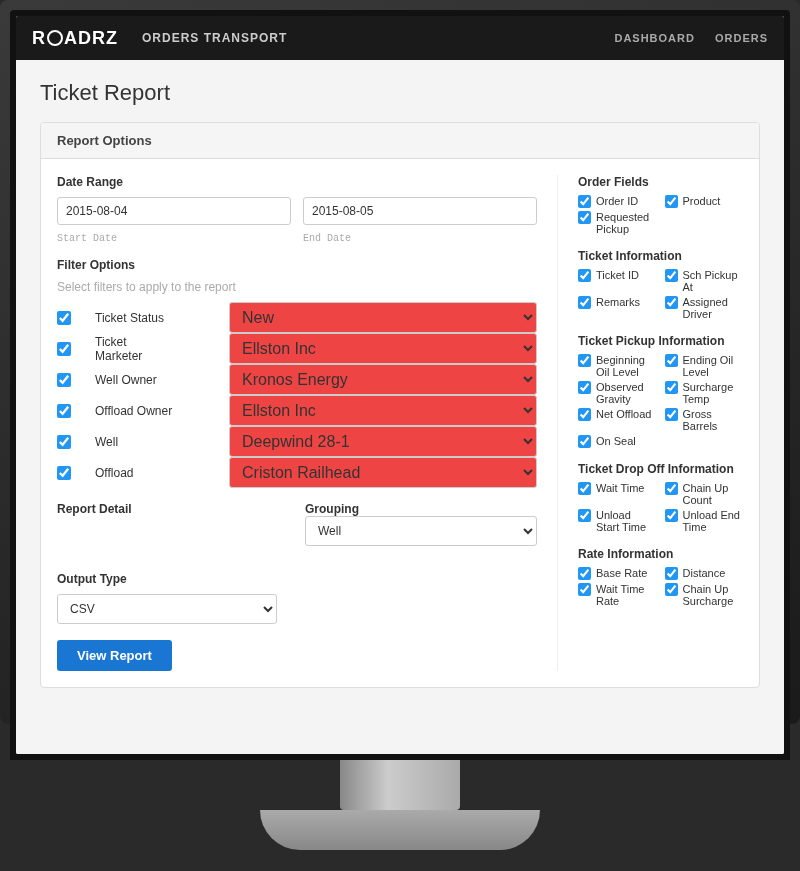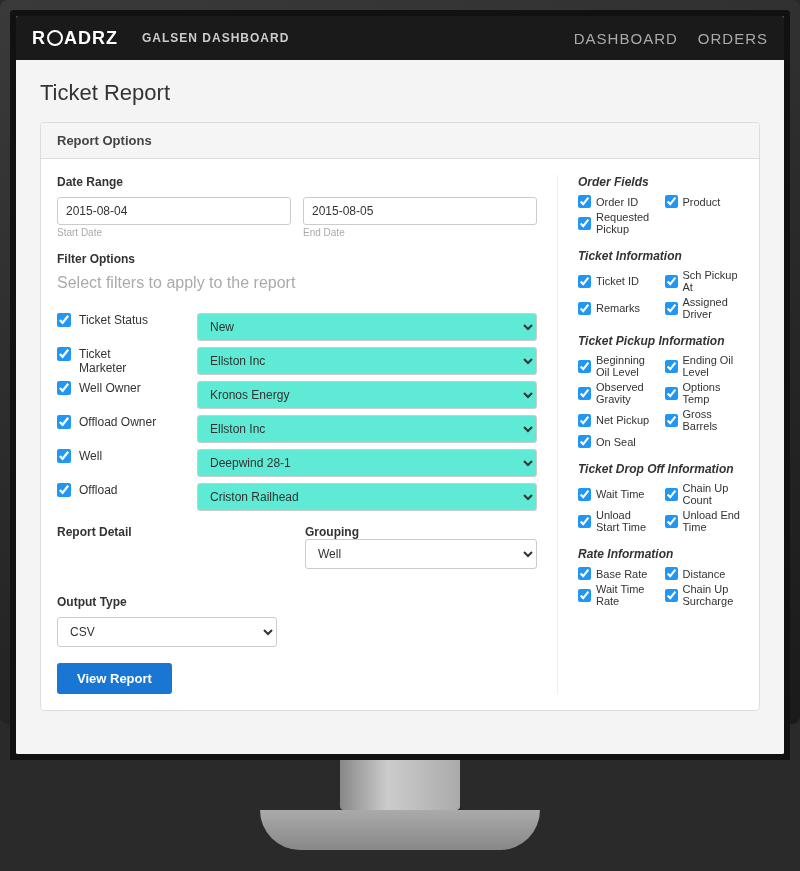--- a/index.html
+++ b/index.html
@@ -102,22 +102,22 @@
       font-weight: bold;
       letter-spacing: 1px;
     }
     .navbar-right {
       margin-left: auto;
       display: flex;
       gap: 20px;
     }
     .navbar-link {
       color: #aaa;
-      font-size: 15px;
-      font-weight: normal;
+      font-size: 11px;
+      font-weight: bold;
       letter-spacing: 1px;
       cursor: pointer;
     }
 
     
     .page-content {
       flex: 1;
       background: #f4f4f4;
       overflow-y: auto;
       padding: 20px 24px;
@@ -184,58 +184,59 @@
       border: 1px solid #ccc;
       border-radius: 3px;
       padding: 6px 8px;
       font-size: 12px;
       color: #333;
       background: white;
     }
     .date-hint {
       font-size: 10px;
       color: #aaa;
-      margin-top: 2px;
+      margin-top: 8px;
+      font-family: Liberation Mono, monospace;
     }
 
     
     .filter-section {
       margin-top: 14px;
     }
     .filter-hint {
-      font-size: 16px;
+      font-size: 12px;
       color: #aaa;
-      margin-bottom: 21px;
+      margin-bottom: 8px;
     }
     .filter-row {
       display: flex;
-      margin-bottom: 6px;
-      gap: 8px;
+      align-items: center;
+      gap: 24px;
     }
     .filter-checkbox {
       width: 14px;
       height: 14px;
       accent-color: #2196F3;
       flex-shrink: 0;
       cursor: pointer;
     }
     .filter-label {
       width: 110px;
       font-size: 12px;
       color: #333;
       flex-shrink: 0;
     }
     .filter-select {
       flex: 1;
       border: 1px solid #ccc;
       border-radius: 3px;
       padding: 5px 8px;
-      font-size: 12px;
-      color: #333;
-      background: #5eead4;
+      font-size: 16px;
+      color: #333;
+      background: #ef4444;
       cursor: pointer;
       appearance: auto;
     }
 
     
     .detail-row {
       display: flex;
       gap: 16px;
       margin-top: 14px;
     }
@@ -292,30 +293,28 @@
 
     
     .fields-section {
       margin-bottom: 14px;
     }
     .fields-section-title {
       font-size: 12px;
       font-weight: bold;
       color: #333;
       margin-bottom: 6px;
-      font-style: italic;
     }
     .fields-grid {
       display: grid;
       grid-template-columns: 1fr 1fr;
       gap: 3px 8px;
     }
     .field-item {
       display: flex;
-      align-items: center;
       gap: 5px;
       font-size: 11px;
       color: #333;
     }
     .field-checkbox {
       width: 13px;
       height: 13px;
       accent-color: #2196F3;
       flex-shrink: 0;
     }
@@ -329,21 +328,21 @@
 
 <div class="monitor-outer">
   <div class="monitor-screen-bezel">
     <div class="monitor-screen">
       <div class="app">
 
         <nav class="navbar">
           <div class="navbar-logo">
             R<span class="logo-o"></span>ADRZ
           </div>
-          <div class="navbar-company">GALSEN DASHBOARD</div>
+          <div class="navbar-company">ORDERS TRANSPORT</div>
           <div class="navbar-right">
             <span class="navbar-link">DASHBOARD</span>
             <span class="navbar-link">ORDERS</span>
           </div>
         </nav>
 
         <div class="page-content">
           <h1 class="page-title">Ticket Report</h1>
 
           <div class="report-card">
@@ -496,25 +495,25 @@
                     <div class="field-item">
                       <input type="checkbox" class="field-checkbox" checked="" style="">
                       <span class="field-text">Ending Oil Level</span>
                     </div>
                     <div class="field-item">
                       <input type="checkbox" class="field-checkbox" checked="" style="">
                       <span class="field-text">Observed Gravity</span>
                     </div>
                     <div class="field-item">
                       <input type="checkbox" class="field-checkbox" checked="" style="">
-                      <span class="field-text">Options Temp</span>
-                    </div>
-                    <div class="field-item">
-                      <input type="checkbox" class="field-checkbox" checked="" style="">
-                      <span class="field-text">Net Pickup</span>
+                      <span class="field-text">Surcharge Temp</span>
+                    </div>
+                    <div class="field-item">
+                      <input type="checkbox" class="field-checkbox" checked="" style="">
+                      <span class="field-text">Net Offload</span>
                     </div>
                     <div class="field-item">
                       <input type="checkbox" class="field-checkbox" checked="" style="">
                       <span class="field-text">Gross Barrels</span>
                     </div>
                     <div class="field-item">
                       <input type="checkbox" class="field-checkbox" checked="" style="">
                       <span class="field-text">On Seal</span>
                     </div>
                   </div>

